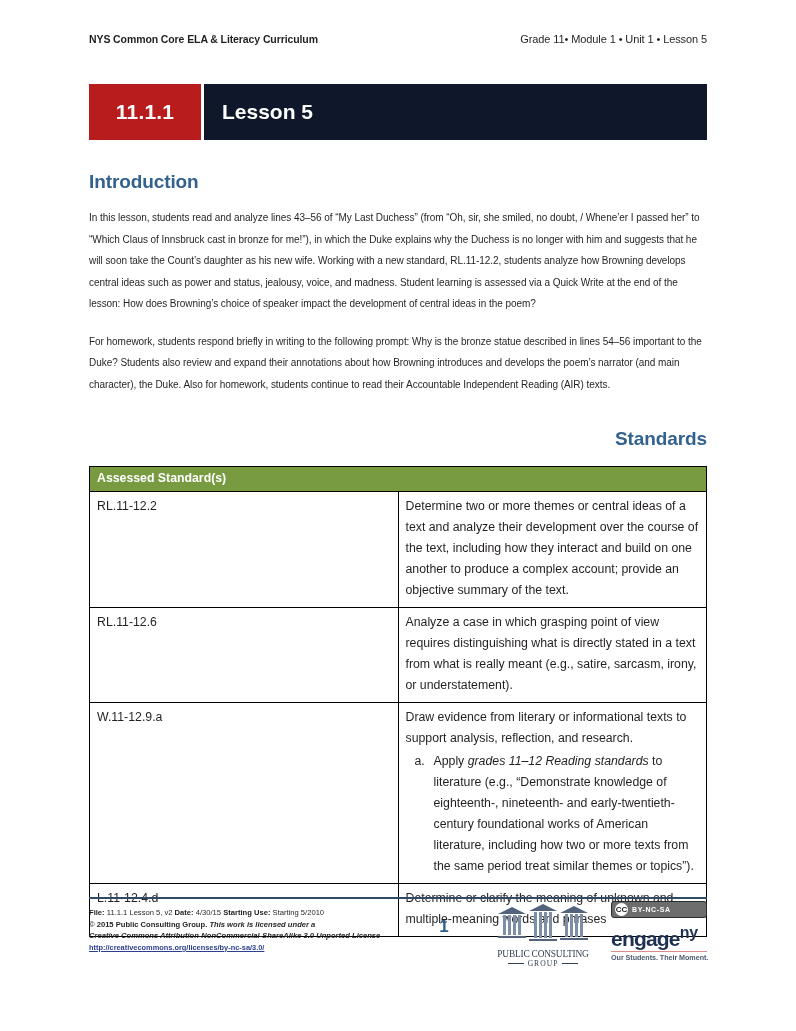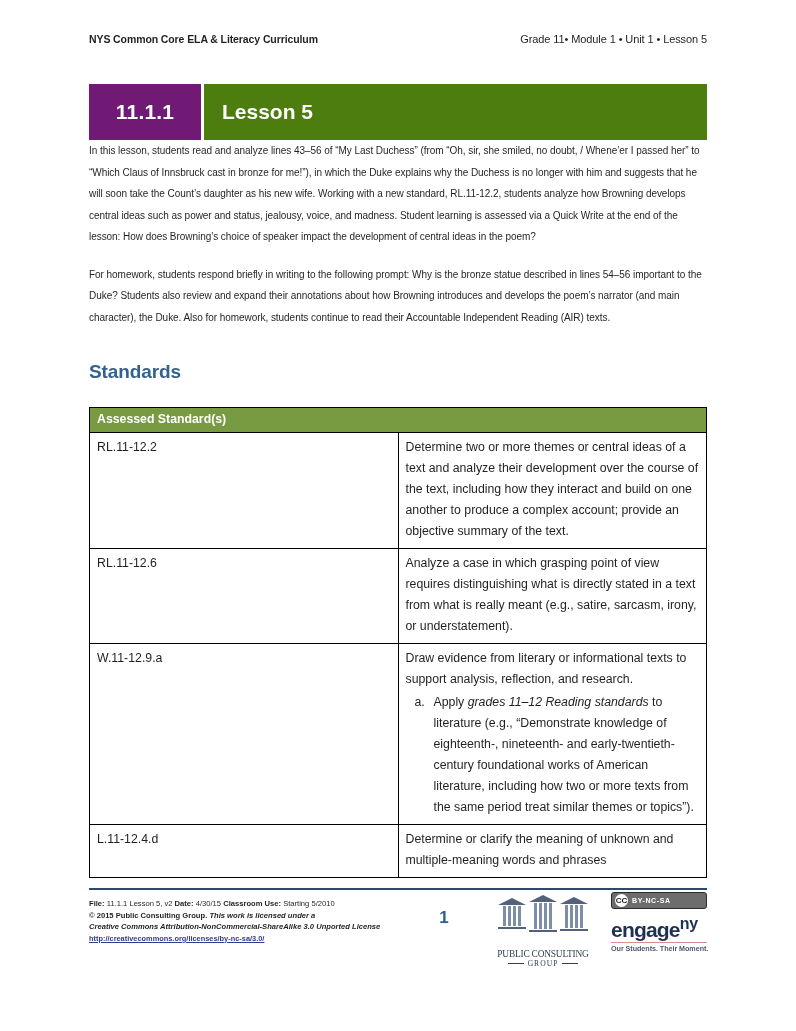--- a/index.html
+++ b/index.html
@@ -40,53 +40,54 @@
     letter-spacing: -0.1px;
   }
 
   
   .banner {
     display: flex;
     margin-top: 39px;
     height: 56px;
   }
   .banner-code {
-    background: #701a75;
+    background: #b91c1c;
     color: #ffffff;
     width: 112px;
     display: flex;
     align-items: center;
     justify-content: center;
     font-size: 21px;
     font-weight: bold;
     letter-spacing: 0.2px;
   }
   .banner-title {
-    background: #4d7c0f;
+    background: #0f172a;
     color: #ffffff;
     flex: 1;
     display: flex;
     align-items: center;
     padding-left: 18px;
     font-size: 21px;
     font-weight: bold;
     border-left: 3px solid #ffffff;
   }
 
   
   h2.section-heading {
     color: #33628f;
     font-size: 19px;
     font-weight: bold;
     margin: 31px 0 14px 0;
     letter-spacing: -0.1px;
   }
   h2.section-heading.standards {
     margin-top: 33px;
-    margin-bottom: 24px;
+    margin-bottom: 16px;
+    text-align: right;
   }
 
   
   p.body-text {
     font-size: 10px;
     line-height: 21.5px;
     margin: 0 0 16px 0;
     text-align: left;
     letter-spacing: -0.05px;
   }
@@ -220,21 +221,21 @@
   .pcg-base {
     height: 2px;
     background: #51627a;
     margin-top: 1px;
   }
   .pcg-name {
     font-family: "Liberation Serif", serif;
     font-size: 9.4px;
     letter-spacing: -0.2px;
     color: #33404f;
-    margin-top: 17px;
+    margin-top: 8px;
     white-space: nowrap;
   }
   .pcg-sub {
     font-family: "Liberation Serif", serif;
     font-size: 7.6px;
     letter-spacing: 1px;
     color: #33404f;
     display: flex;
     align-items: center;
     justify-content: center;
@@ -313,20 +314,21 @@
   <div class="running-head">
     <div class="left">NYS Common Core ELA &amp; Literacy Curriculum</div>
     <div class="right">Grade 11• Module 1 • Unit 1 • Lesson 5</div>
   </div>
 
   <div class="banner">
     <div class="banner-code">11.1.1</div>
     <div class="banner-title">Lesson 5</div>
   </div>
 
+  <h2 class="section-heading">Introduction</h2>
   <p class="body-text">In this lesson, students read and analyze lines 43–56 of “My Last Duchess” (from “Oh, sir, she smiled, no doubt, / Whene’er I passed her” to “Which Claus of Innsbruck cast in bronze for me!”), in which the Duke explains why the Duchess is no longer with him and suggests that he will soon take the Count’s daughter as his new wife. Working with a new standard, RL.11-12.2, students analyze how Browning develops central ideas such as power and status, jealousy, voice, and madness. Student learning is assessed via a Quick Write at the end of the lesson: How does Browning’s choice of speaker impact the development of central ideas in the poem?</p>
   <p class="body-text">For homework, students respond briefly in writing to the following prompt: Why is the bronze statue described in lines 54–56 important to the Duke? Students also review and expand their annotations about how Browning introduces and develops the poem’s narrator (and main character), the Duke. Also for homework, students continue to read their Accountable Independent Reading (AIR) texts.</p>
 
   <h2 class="section-heading standards">Standards</h2>
 
   <table class="standards-table">
     <tbody>
       <tr class="group-header">
         <td colspan="2">Assessed Standard(s)</td>
       </tr>
@@ -361,21 +363,21 @@
   <div class="footer">
     <div class="footer-rule"></div>
     <div class="footer-inner">
 
       <div class="footer-left">
         <div class="line1">
           <b>File:</b>
           <span>11.1.1 Lesson 5, v2</span>
           <b>Date:</b>
           <span>4/30/15</span>
-          <b>Classroom Use:</b>
+          <b>Starting Use:</b>
           <span>Starting 5/2010</span>
         </div>
         <div class="line2">
           <span>© 2015 Public Consulting Group.</span>
           <span class="lic">This work is licensed under a</span>
         </div>
         <div class="line3">Creative Commons Attribution-NonCommercial-ShareAlike 3.0 Unported License</div>
         <div class="line4">
           <a href="#">http://creativecommons.org/licenses/by-nc-sa/3.0/</a>
         </div>

